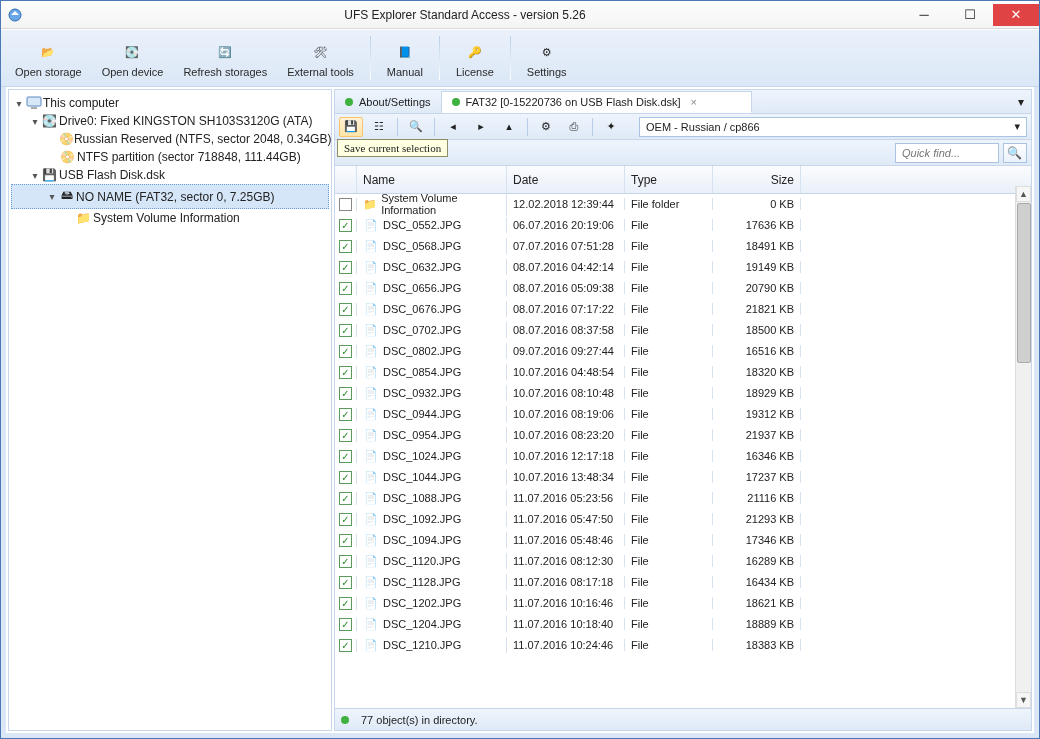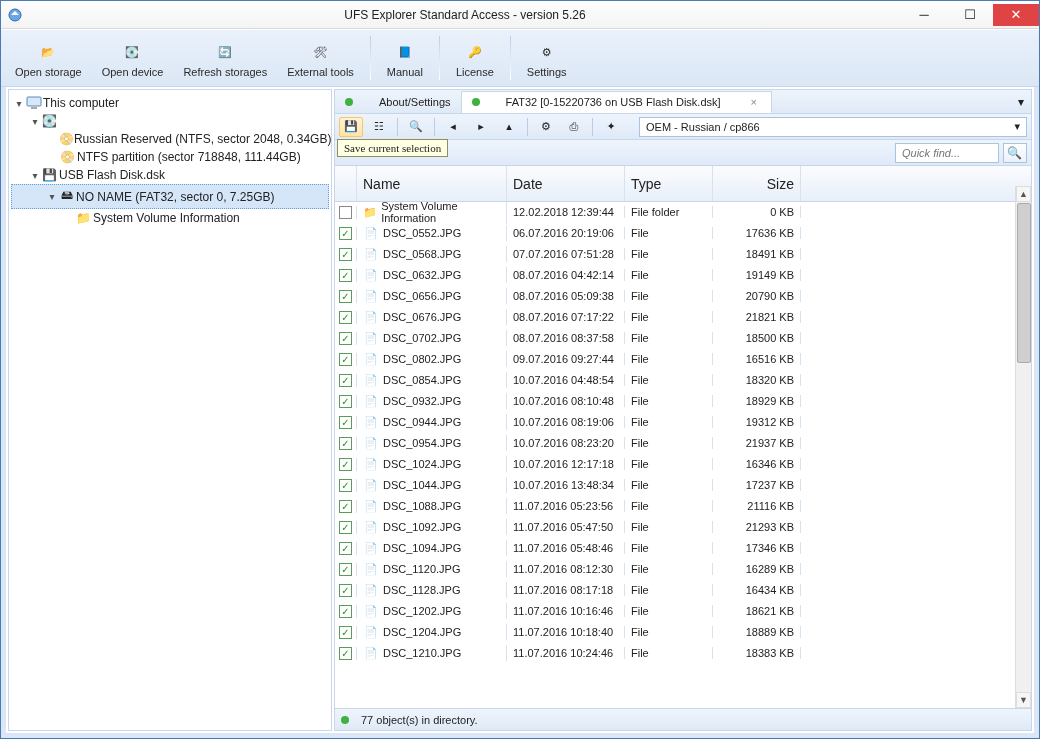--- a/index.html
+++ b/index.html
@@ -16,36 +16,36 @@
   .toolbtn .ticon { width:28px; height:28px; display:flex; align-items:center; justify-content:center; }
   .vsep { width:1px; height:44px; background: linear-gradient(#b8cee8,#fff); margin: 0 4px; }
   .body { flex:1; display:flex; border: 5px solid #dbe7f6; border-top:none; padding:2px; gap:2px; overflow:hidden;}
   .tree { width: 324px; background:#fff; border:1px solid #c7d6ea; overflow:auto; padding: 4px 2px; }
   .tree-node { display:flex; align-items:center; padding:2px 0; white-space:nowrap; }
   .tree-node.sel { background:#d6e6f9; border:1px dotted #6a9cd4; padding:1px 0;}
   .expander { width:12px; display:inline-flex; justify-content:center; font-size:10px; color:#555; }
   .tree-icon { width:18px; display:inline-flex; justify-content:center; }
   .main { flex:1; display:flex; flex-direction:column; border:1px solid #c7d6ea; background:#fff; overflow:hidden;}
   .tabs { height:24px; background: linear-gradient(#eef4fc,#dfeaf7); display:flex; align-items:center; border-bottom:1px solid #c7d6ea; }
-  .tab { height:22px; display:flex; align-items:center; padding:0 10px; font-size:11px; border-right:1px solid #c7d6ea; position:relative;gap:20px;}
+  .tab { height:22px; display:flex; align-items:center; padding:0 10px; font-size:11px; border-right:1px solid #c7d6ea; position:relative;}
   .tab.active { background:#fff; border-top:1px solid #c7d6ea; border-bottom:1px solid #fff;}
   .dot { width:8px; height:8px; border-radius:50%; background:#3fb13f; margin-right:6px;}
   .tab .close-x { margin-left:10px; color:#888;}
   .minibar { height:26px; background: linear-gradient(#eef4fc,#dfeaf7); display:flex; align-items:center; padding:0 4px; gap:4px; border-bottom:1px solid #c7d6ea; position:relative;}
   .minibtn { width:24px; height:20px; display:flex; align-items:center; justify-content:center; border:1px solid transparent; border-radius:2px; font-size:11px;}
   .minibtn.hover { border:1px solid #fac46a; background:linear-gradient(#fff2d6,#ffe4a8);}
   .minisep { width:1px; height:18px; background:#b8cee8; margin:0 2px;}
   .encoding { flex:1; height:20px; border:1px solid #aac3e1; background:#fff; display:flex; align-items:center; padding:0 6px; font-size:11px; margin-left:12px;}
   .encoding .chev { margin-left:auto;}
   .findrow { height:26px; background: linear-gradient(#eef4fc,#dfeaf7); display:flex; align-items:center; justify-content:flex-end; padding:0 4px; gap:4px; border-bottom:1px solid #c7d6ea; position:relative;}
   .findbox { width:104px; height:20px; border:1px solid #aac3e1; background:#fff; font-size:11px; font-style:italic; color:#888; padding:0 6px;}
   .searchbtn { width:24px; height:20px; border:1px solid #aac3e1; background:linear-gradient(#fff,#e9f1fb); display:flex; align-items:center; justify-content:center;}
   .tooltip { position:absolute; left:2px; top:-1px; background:#ffffe1; border:1px solid #8d8d66; padding:2px 6px; font-size:11px; z-index:5;font-family:Liberation Serif, serif; }
   .grid { flex:1; overflow:auto; position:relative;}
-  .ghead { position:sticky; top:0; display:flex; height:36px; background:linear-gradient(#fbfcfe,#e8eff9); border-bottom:1px solid #c7d6ea; font-size:14px;}
+  .ghead { position:sticky; top:0; display:flex; height:28px; background:linear-gradient(#fbfcfe,#e8eff9); border-bottom:1px solid #c7d6ea; font-size:12px;}
   .gcol { border-right:1px solid #d7e2f0; display:flex; align-items:center; padding:0 6px;}
   .c-chk{width:22px;padding:0;justify-content:center;}
   .c-name{width:150px;}
   .c-date{width:118px;}
   .c-type{width:88px;}
   .c-size{width:88px; justify-content:flex-end;}
   .grow { display:flex; height:21px; align-items:center; font-size:11px; border-bottom:1px solid transparent;}
   .grow .c-name { display:flex; align-items:center; gap:4px;}
   .chk { width:13px; height:13px; border:1px solid #5a9a5a; background:#fff; display:inline-flex; align-items:center; justify-content:center; font-size:10px; color:#2d8a2d;}
   .chk.unchecked{border-color:#888;color:transparent;}
@@ -118,20 +118,21 @@
             <svg width="16" height="14">
               <rect x="1" y="1" width="14" height="9" rx="1" fill="#d8e8f8" stroke="#5a8ac0"></rect>
               <rect x="5" y="11" width="6" height="2" fill="#aaa"></rect>
             </svg>
           </span>
         <span>This computer</span>
       </div>
       <div class="tree-node" style="padding-left:18px">
         <span class="expander">▾</span>
         <span class="tree-icon">💽</span>
+        <span>Drive0: Fixed KINGSTON SH103S3120G (ATA)</span>
       </div>
       <div class="tree-node" style="padding-left:48px">
         <span class="tree-icon">📀</span>
         <span>Russian Reserved (NTFS, sector 2048, 0.34GB)</span>
       </div>
       <div class="tree-node" style="padding-left:48px">
         <span class="tree-icon">📀</span>
         <span>NTFS partition (sector 718848, 111.44GB)</span>
       </div>
       <div class="tree-node" style="padding-left:18px">

